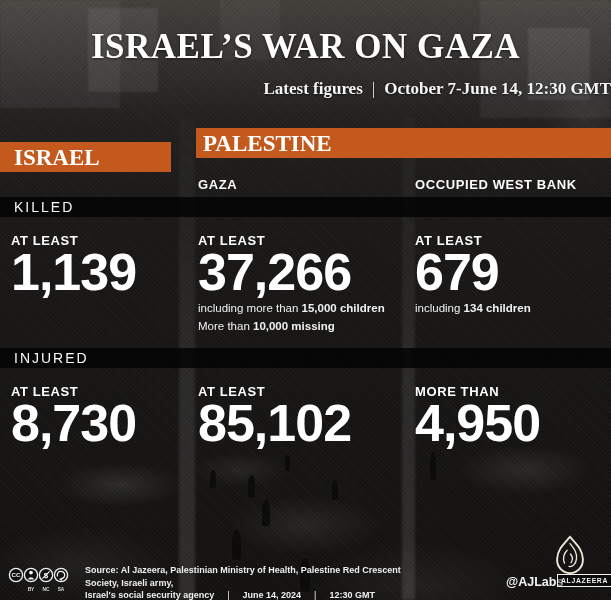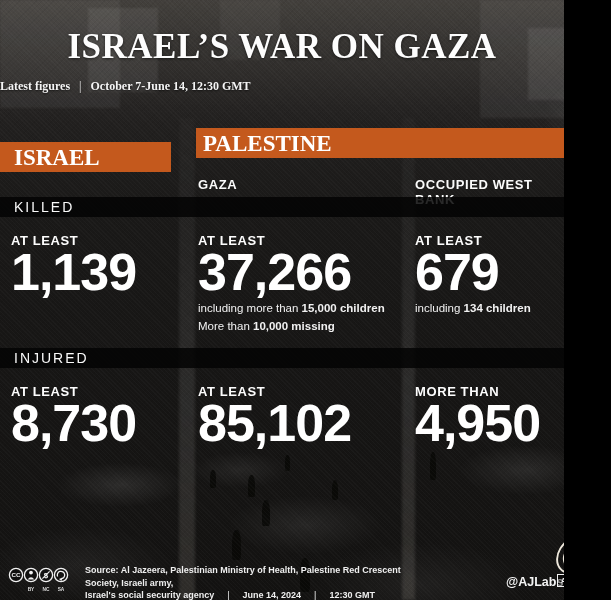--- a/index.html
+++ b/index.html
@@ -1,17 +1,17 @@
 <!DOCTYPE html>
 <html><head>
 <meta charset="utf-8">
 <style>
   html,body{margin:0;padding:0;background:#000;}
   .poster{
-    position:relative;width:564px;height:600px;overflow:hidden;
+    position:relative;width:611px;height:600px;overflow:hidden;
     background:linear-gradient(180deg,#34312d 0%,#232120 18%,#1a1918 35%,#171615 60%,#131211 100%);
     font-family:"Liberation Sans",sans-serif;color:#fff;
   }
   
   .bg-layer{position:absolute;inset:0;pointer-events:none;}
   .bg-buildings{
     background:
       linear-gradient(180deg,rgba(255,255,255,0.07),rgba(255,255,255,0)) ;
     height:125px;top:0;
   }
@@ -35,22 +35,22 @@
   .seam-1{left:179px;width:16px;}
   .seam-2{left:402px;width:13px;}
   .figure{position:absolute;background:rgba(8,7,5,0.8);border-radius:45% 45% 20% 20%;filter:blur(0.6px);}
   
   .title{
     position:absolute;top:27px;left:0;width:100%;text-align:center;
     font-family:"Liberation Serif",serif;font-weight:700;font-size:35px;letter-spacing:0.5px;
     color:#fdfdfd;text-shadow:0 1px 3px rgba(0,0,0,0.6);
   }
   .subtitle{
-    position:absolute;top:79px;left:0;width:100%;text-align:left;
-    font-family:"Liberation Serif",serif;font-weight:700;font-size:12px;color:#f5f5f5;
+    position:absolute;top:79px;left:0;width:100%;text-align:right;
+    font-family:"Liberation Serif",serif;font-weight:700;font-size:17px;color:#f5f5f5;
     text-shadow:0 1px 2px rgba(0,0,0,0.6);
   }
   .subtitle .sep{font-weight:400;padding:0 9px;opacity:0.95;}
   
   .bar{
     position:absolute;top:128px;height:30px;line-height:31px;
     font-family:"Liberation Serif",serif;font-weight:700;font-size:23px;color:#fff;
     box-sizing:border-box;
   }
   .bar-israel{left:0;width:171px;padding-left:14px;}

